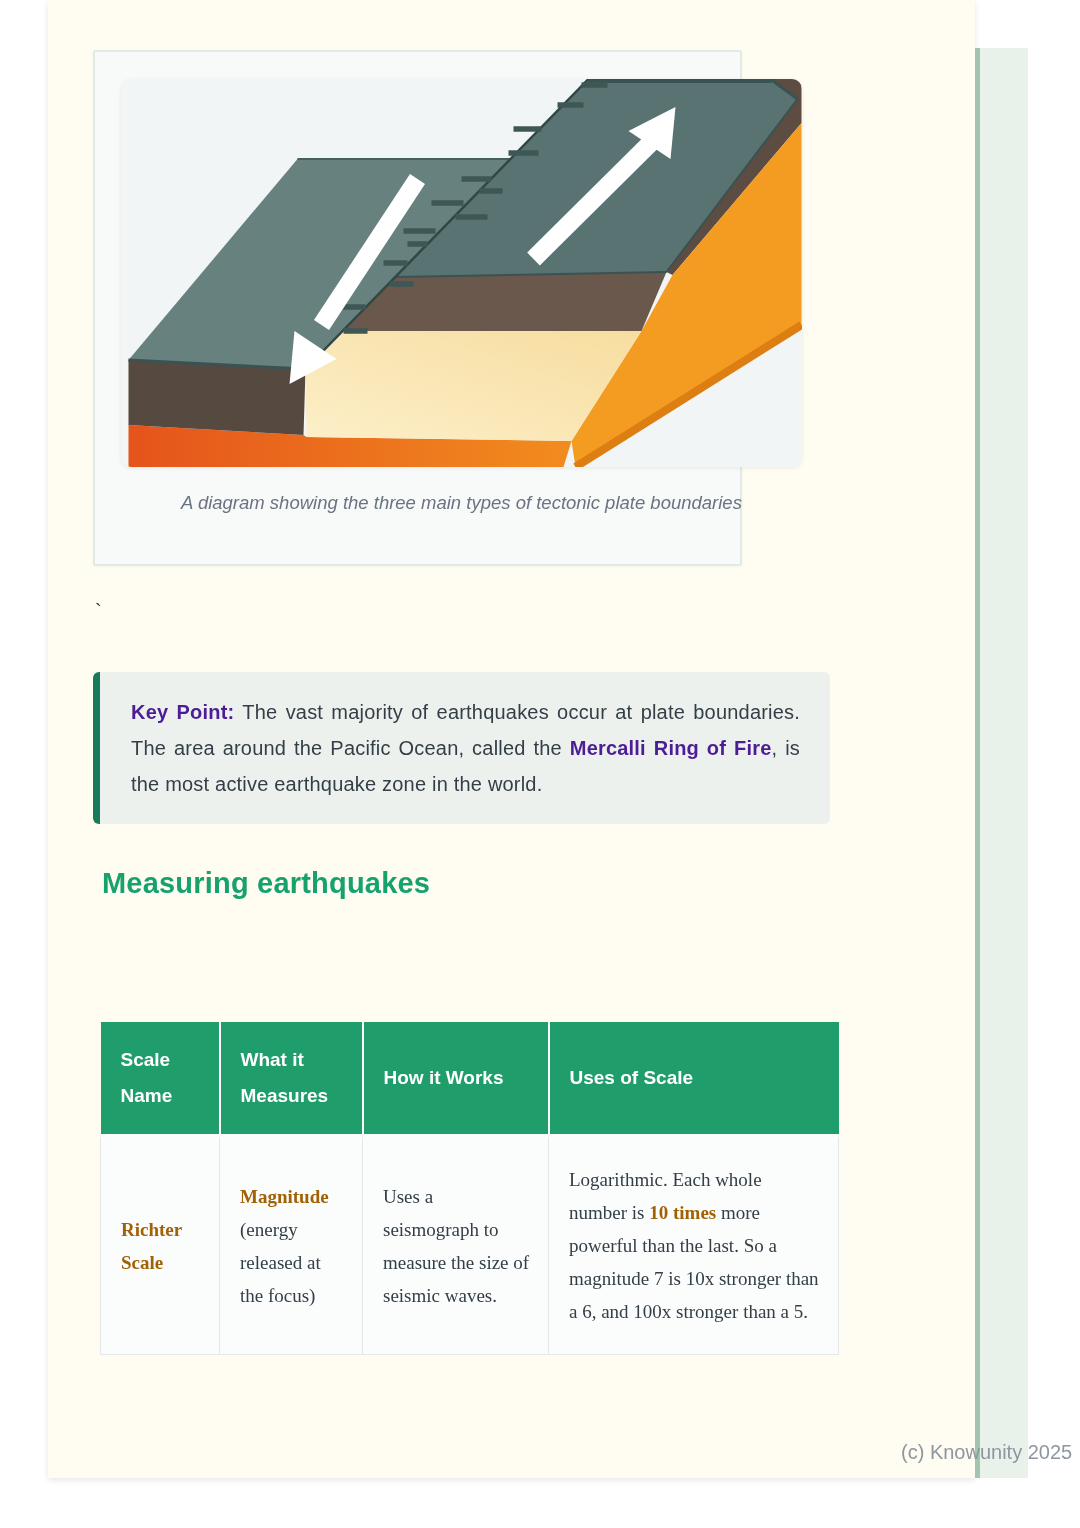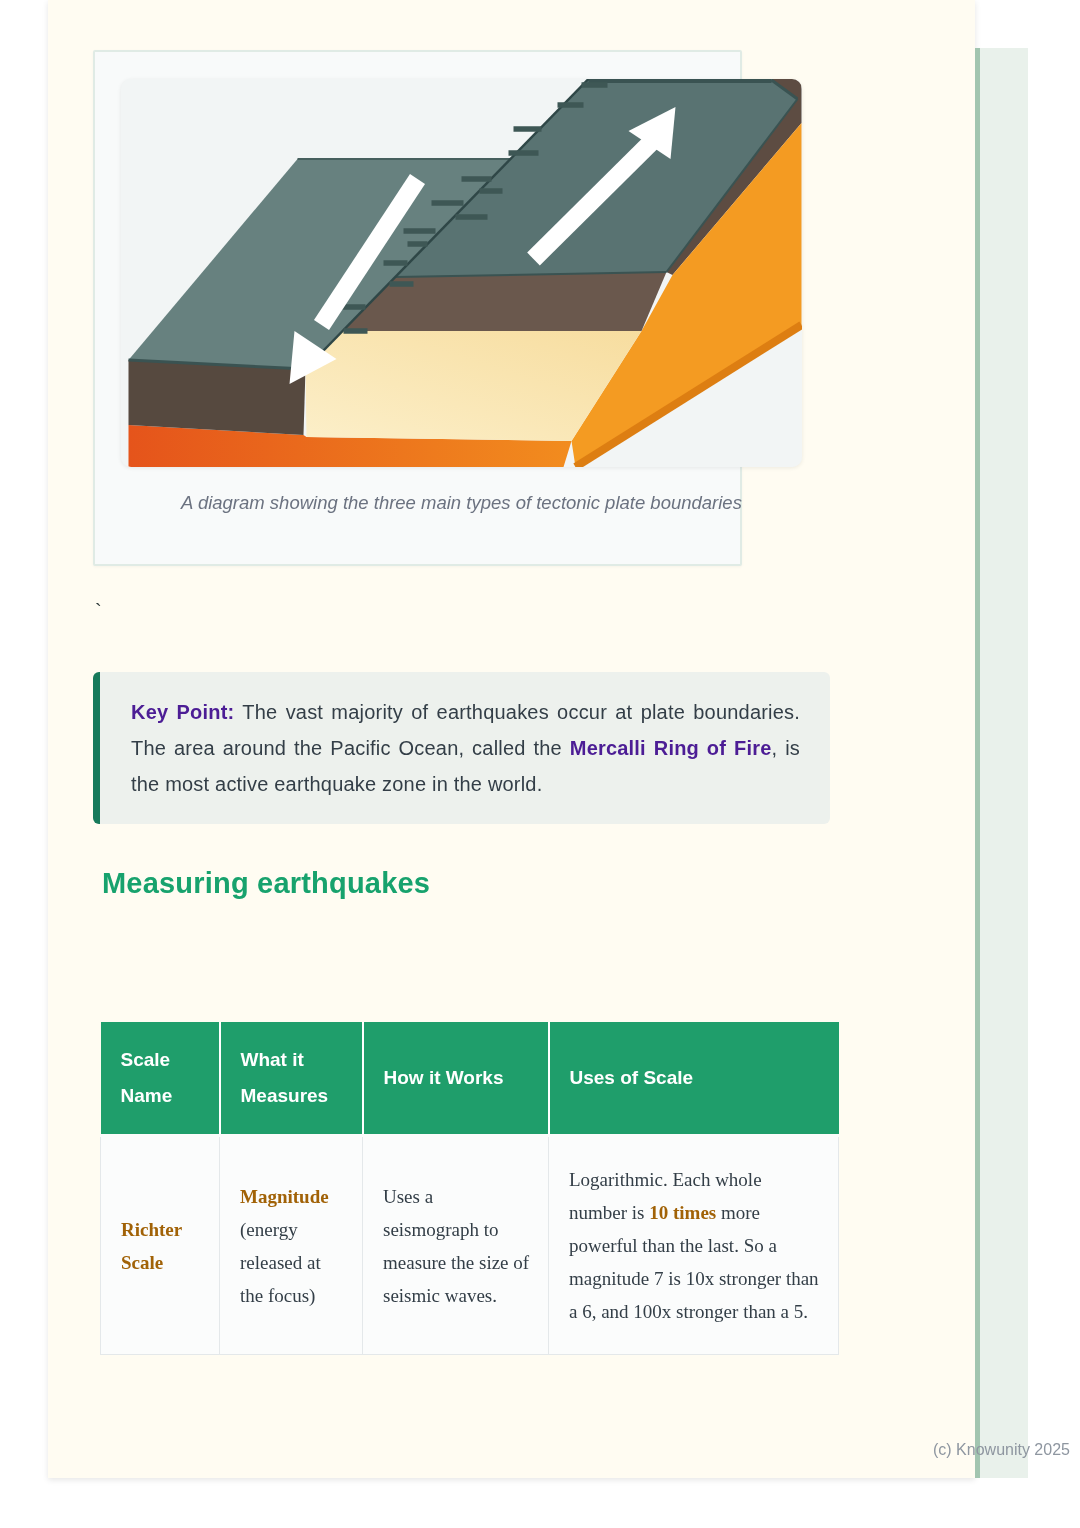--- a/index.html
+++ b/index.html
@@ -29,21 +29,21 @@
   table.scales col.c3{width:186px;} table.scales col.c4{width:290px;}
   table.scales th{background:var(--th_bg);color:#ffffff;font-size:19px;font-weight:700;text-align:left;
          vertical-align:middle;padding:20px 14px 20px 20px;line-height:36px;
          border-right:2px solid #ffffff;border-bottom:3px solid #fbfcfb;}
   table.scales th:last-child{border-right:none;}
   table.scales td{background:var(--cell_bg);color:var(--text_dark);font-size:19px;line-height:33px;
          vertical-align:middle;padding:26px 15px 26px 20px;border:1px solid var(--cell_border);font-family:Liberation Serif, serif;}
   table.scales td strong{color:#a16207;}
   .side-panel{position:absolute;left:975px;top:48px;width:53px;height:1430px;background:var(--panel_bg);
          border-left:5px solid var(--panel_border);box-sizing:border-box;}
-  .copyright{position:absolute;left:901px;top:1441px;font-size:16px;color:var(--copyright_gray);z-index:5;margin-left:32px;}
+  .copyright{position:absolute;left:901px;top:1441px;font-size:20px;color:var(--copyright_gray);z-index:5;}
 </style>
 </head>
 <body>
 
 <div class="stage">
 
   <div class="sheet">
 
     <div class="figure-card">
       <div class="figure-image">

